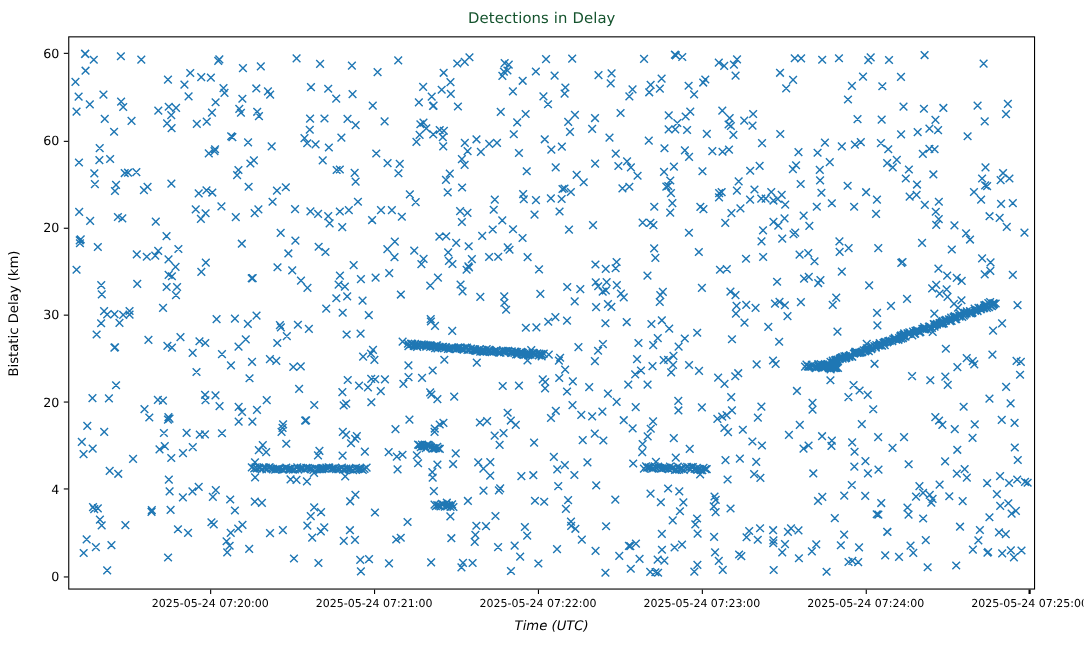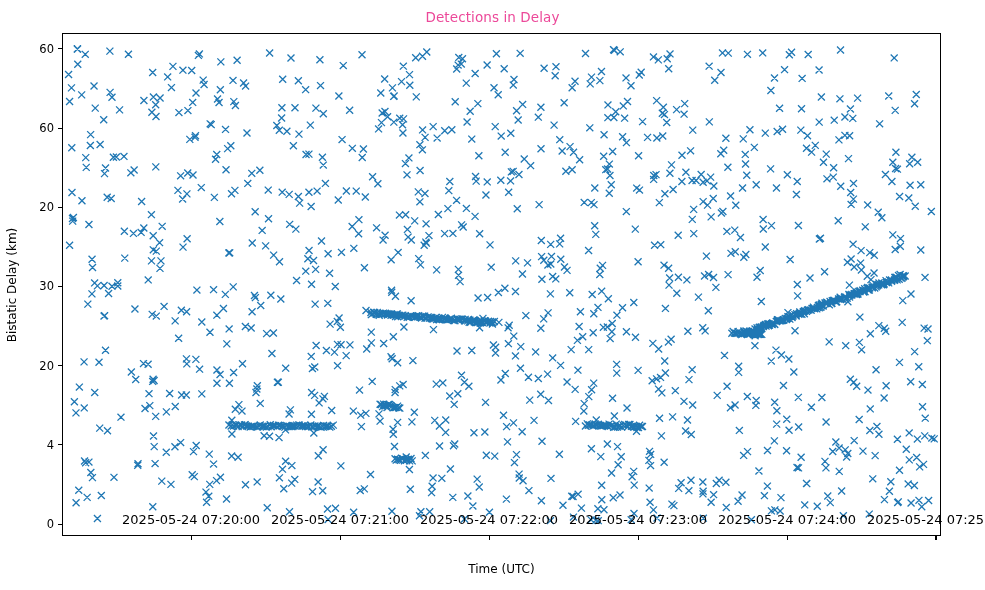--- a/index.html
+++ b/index.html
@@ -20,21 +20,21 @@
     height: 590px;
     background: #ffffff;
   }
   #chart-title {
     position: absolute;
     left: 0;
     top: 9px;
     width: 985px;
     text-align: center;
     font-size: 13.5px;
-    color: #ec4899;
+    color: #14532d;
     letter-spacing: 0.1px;
   }
   
   #plot-area {
     position: absolute;
     left: 62px;
     top: 33px;
     width: 879px;
     height: 503px;
     border: 1.1px solid #000000;
@@ -55,22 +55,22 @@
     height: 100%;
   }
   .ytick-mark {
     position: absolute;
     width: 3.6px;
     height: 1.1px;
     background: #000000;
   }
   .xtick-label {
     position: absolute;
-    top: 513px;
-    font-size: 13px;
+    top: 543px;
+    font-size: 10px;
     line-height: 13px;
     color: #000000;
     white-space: nowrap;
     text-align: center;
     transform: translateX(-50%);
   }
   .xtick-mark {
     position: absolute;
     top: 536px;
     width: 1.1px;
@@ -96,20 +96,21 @@
     white-space: nowrap;
   }
   #xlabel {
     position: absolute;
     left: 62px;
     top: 562px;
     width: 879px;
     text-align: center;
     font-size: 12px;
     white-space: nowrap;
+    font-style: italic;
   }
   #ytick-container, #xtick-container {
     position: absolute;
     left: 0;
     top: 0;
     width: 985px;
     height: 590px;
   }
   .ytick-label-box {
     position: absolute;

